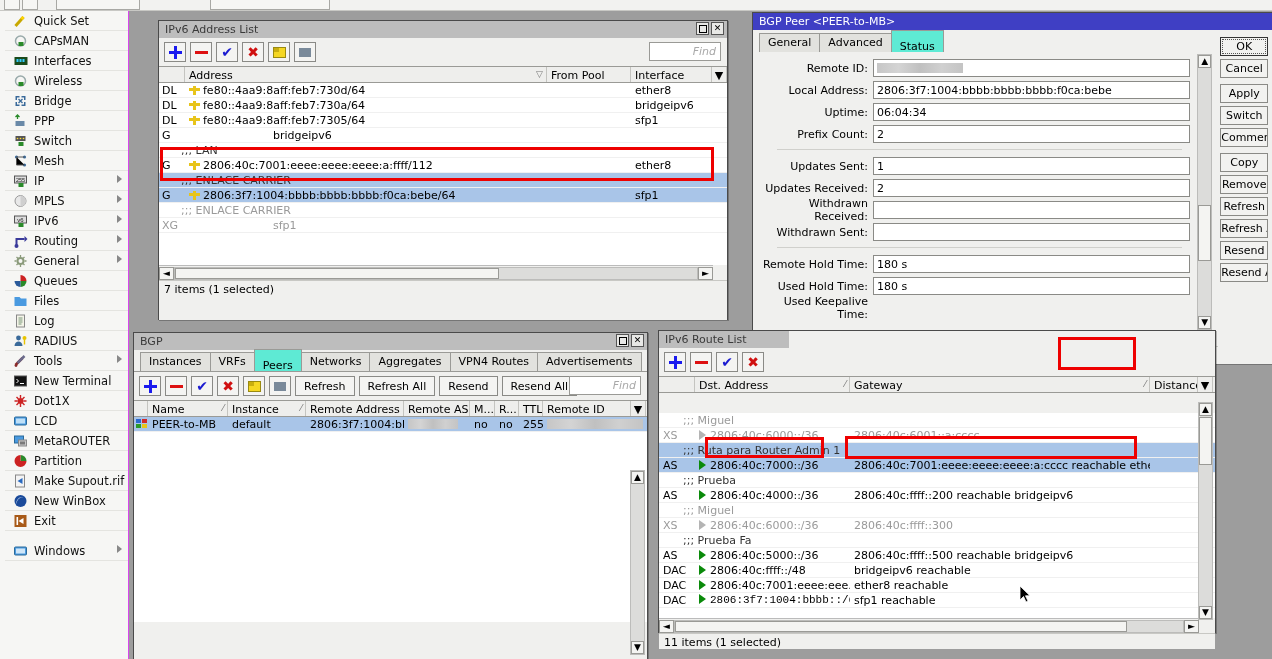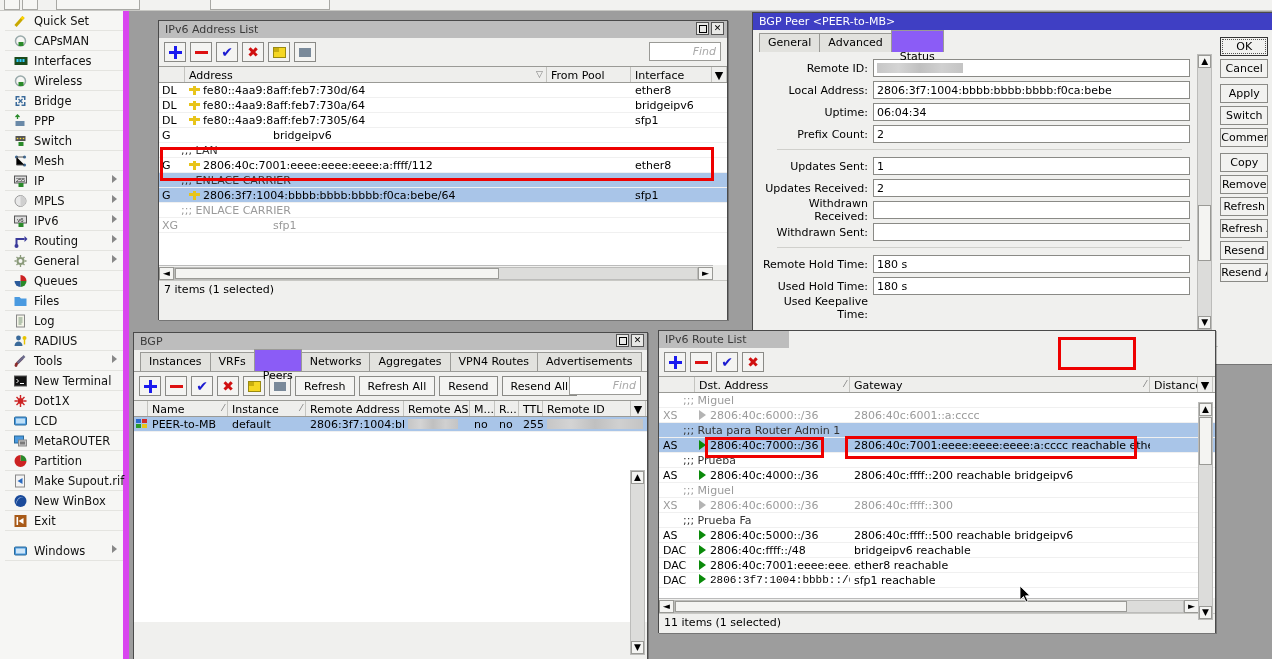--- a/index.html
+++ b/index.html
@@ -20,21 +20,21 @@
     background:#f2f2f0; border-bottom:1px solid #c8c8c4; }
   .tb-btn { position:absolute; top:-4px; height:14px; border:1px solid #a8a8a4;
     background:#f6f6f4; }
 
   
   .desktop { position:absolute; left:129px; top:11px; width:1143px; height:648px;
     background:#9d9d9d; }
 
   
   .sidebar { position:absolute; left:0; top:11px; width:129px; height:648px;
-    background:#f6f6f4; border-right:6px solid #d946ef; }
+    background:#f6f6f4; border-right:1px solid #d946ef; }
   .sidebar-accent { position:absolute; left:0; top:11px; width:5px; height:648px;
     background:#3333cc; }
   .side-item { position:relative; height:20px; display:flex; align-items:center;
     padding-left:8px; border-bottom:1px solid #e4e4e0; cursor:default; }
   .side-label { margin-left:6px; font-size:11.5px; color:#111; white-space:nowrap; }
   .side-arrow { position:absolute; right:6px; top:4px; width:0;height:0;
     border-left:5px solid #888; border-top:4px solid transparent; border-bottom:4px solid transparent; }
   .side-gap { height:10px; border:none; }
   .ic { width:15px; height:14px; position:relative; flex:0 0 15px; }
 
@@ -72,21 +72,21 @@
   .i-note { width:13px; height:11px; background:#f5d723; border:1px solid #9a8a10; position:relative;}
   .i-note::after{content:"";position:absolute;left:0;top:0;width:5px;height:4px;background:#c9ae10;}
   .i-filter { width:0;height:0; border-left:6px solid #7a8a9a; border-right:6px solid #7a8a9a;
     border-top:9px solid #7a8a9a; position:relative;}
 
   
   .tabs { display:flex; align-items:flex-end; height:22px; padding-left:6px;
     border-bottom:1px solid #9a9a96; }
   .tab { height:19px; padding:2px 8px 0; border:1px solid #9a9a96; border-bottom:none;
     background:#e2e2de; margin-right:-1px; font-size:11px; cursor:pointer; }
-  .tab.active { background:#8b5cf6; height:22px; padding-top:19px; position:relative; z-index:2;}
+  .tab.active { background:#5eead4; height:22px; padding-top:9px; position:relative; z-index:2;}
 
   
   .thead { display:flex; height:17px; background:#eeeeec;
     border-top:1px solid #9a9a96; border-bottom:1px solid #9a9a96; }
   .th { border-right:1px solid #c4c4c0; padding:2px 0 0 4px; font-size:11px;
     position:relative; overflow:hidden; white-space:nowrap; cursor:pointer;}
   .th .sortmark { position:absolute; right:3px; top:2px; color:#777; font-size:9px;}
   .tbody { background:#fff; overflow:hidden; }
   .trow { display:flex; height:15px; align-items:center; font-size:11px;
     border-bottom:1px solid #f0f0f0; cursor:default; }
@@ -678,21 +678,21 @@
       <div class="thead">
         <div class="th" style="width:36px;"></div>
         <div class="th" style="width:155px;">
           <span>Dst. Address</span><span class="sortmark">⁄</span></div>
         <div class="th" style="width:300px;">
           <span>Gateway</span><span class="sortmark">⁄</span></div>
         <div class="th" style="width:48px;">
           <span>Distance</span></div>
         <div class="th" style="width:15px;text-align:center;padding-left:0;">▼</div>
       </div>
-      <div class="tbody" id="route-rows" style="height:205px;">
+      <div class="tbody" id="route-rows" style="height:205px;margin-top:20px;">
           <div class="trow">
             <div class="td dim" style="width:530px;padding-left:24px;color:#9a9a9a;">;;; Miguel</div>
           </div>
           <div class="trow">
             <div class="td dim" style="width:36px;">XS</div>
             <div class="td dim" style="width:155px;"><span class="rt-ic grey"></span><span>2806:40c:6000::/36</span></div>
             <div class="td dim" style="width:300px;">2806:40c:6001::a:cccc</div>
             <div class="td dim" style="width:48px;"></div>
           </div>
           <div class="trow sel">

